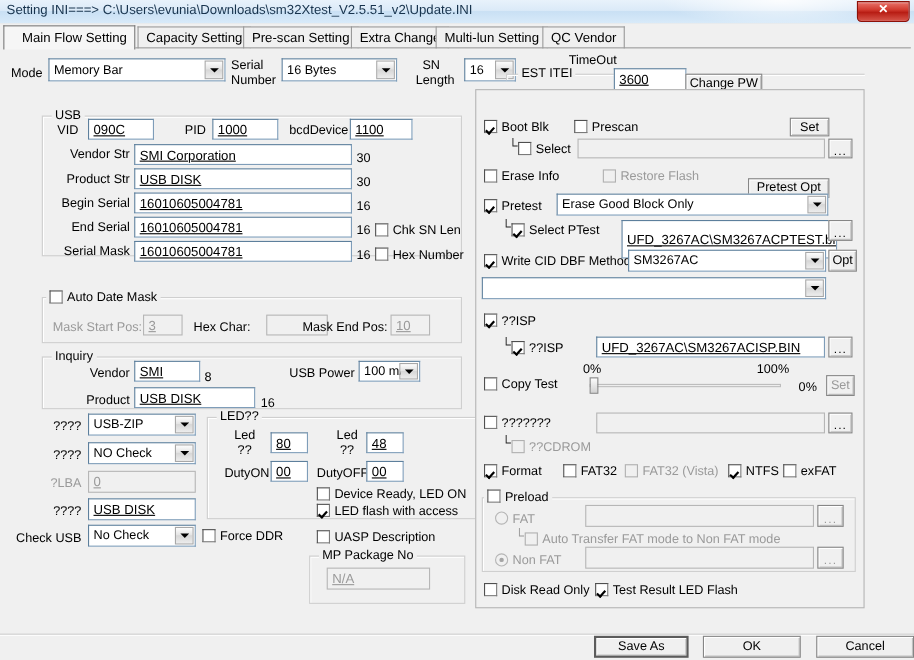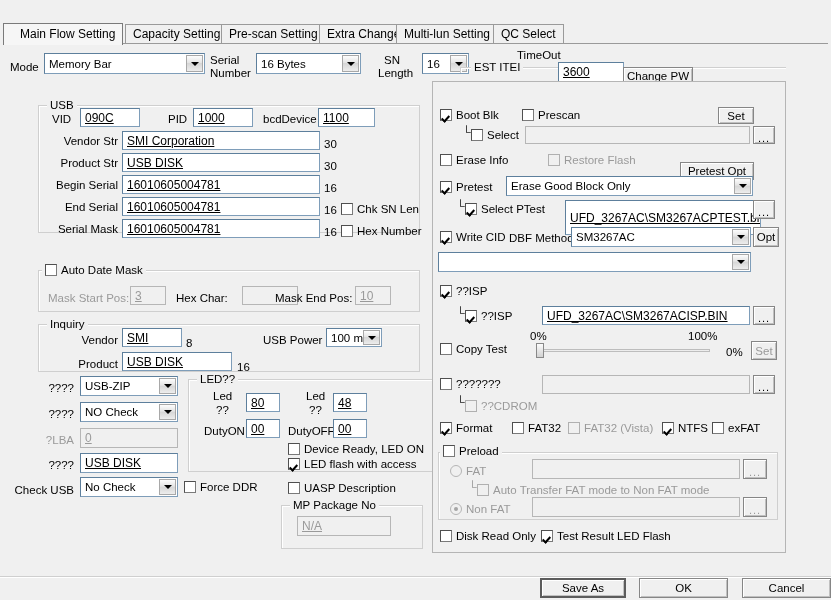--- a/index.html
+++ b/index.html
@@ -135,30 +135,35 @@
   .slider .thumb{position:absolute;left:0;top:0;width:8px;height:15px;
      background:linear-gradient(to bottom,#fcfcfc,#e6e6e6 50%,#d2d2d2);
      border:1px solid #888;box-sizing:border-box;}
   .slider.dis .track{background:#ededed;border-color:#bdbdbd;}
 </style>
 </head>
 <body>
 
 <div id="app">
 
+  <div class="titlebar">
+    <div class="glow"></div>
+    <div class="ttext">Setting  INI===&gt; C:\Users\evunia\Downloads\sm32Xtest_V2.5.51_v2\Update.INI</div>
+    <div class="closebtn">✕</div>
+  </div>
 
   <div class="client">
 
     <div class="tabstrip">
       <div class="tab active" style="left:0;">Main Flow Setting</div>
       <div class="tab" style="left:122px;">Capacity Setting</div>
       <div class="tab" style="left:218px;">Pre-scan Setting</div>
       <div class="tab" style="left:316px;">Extra Change</div>
       <div class="tab" style="left:393px;">Multi-lun Setting</div>
-      <div class="tab" style="left:490px;">QC Select</div>
+      <div class="tab" style="left:490px;">QC Vendor</div>
     </div>
     <div class="tabline"></div>
 
     <div class="lbl" style="left:10px;top:40px;">Mode</div>
     <div class="cb" style="left:44px;top:32px;width:161px;height:21px;">
       <span>Memory Bar</span>
       <span class="arrow"></span>
     </div>
 
     <div class="lbl" style="left:210px;top:33px;">Serial</div>

